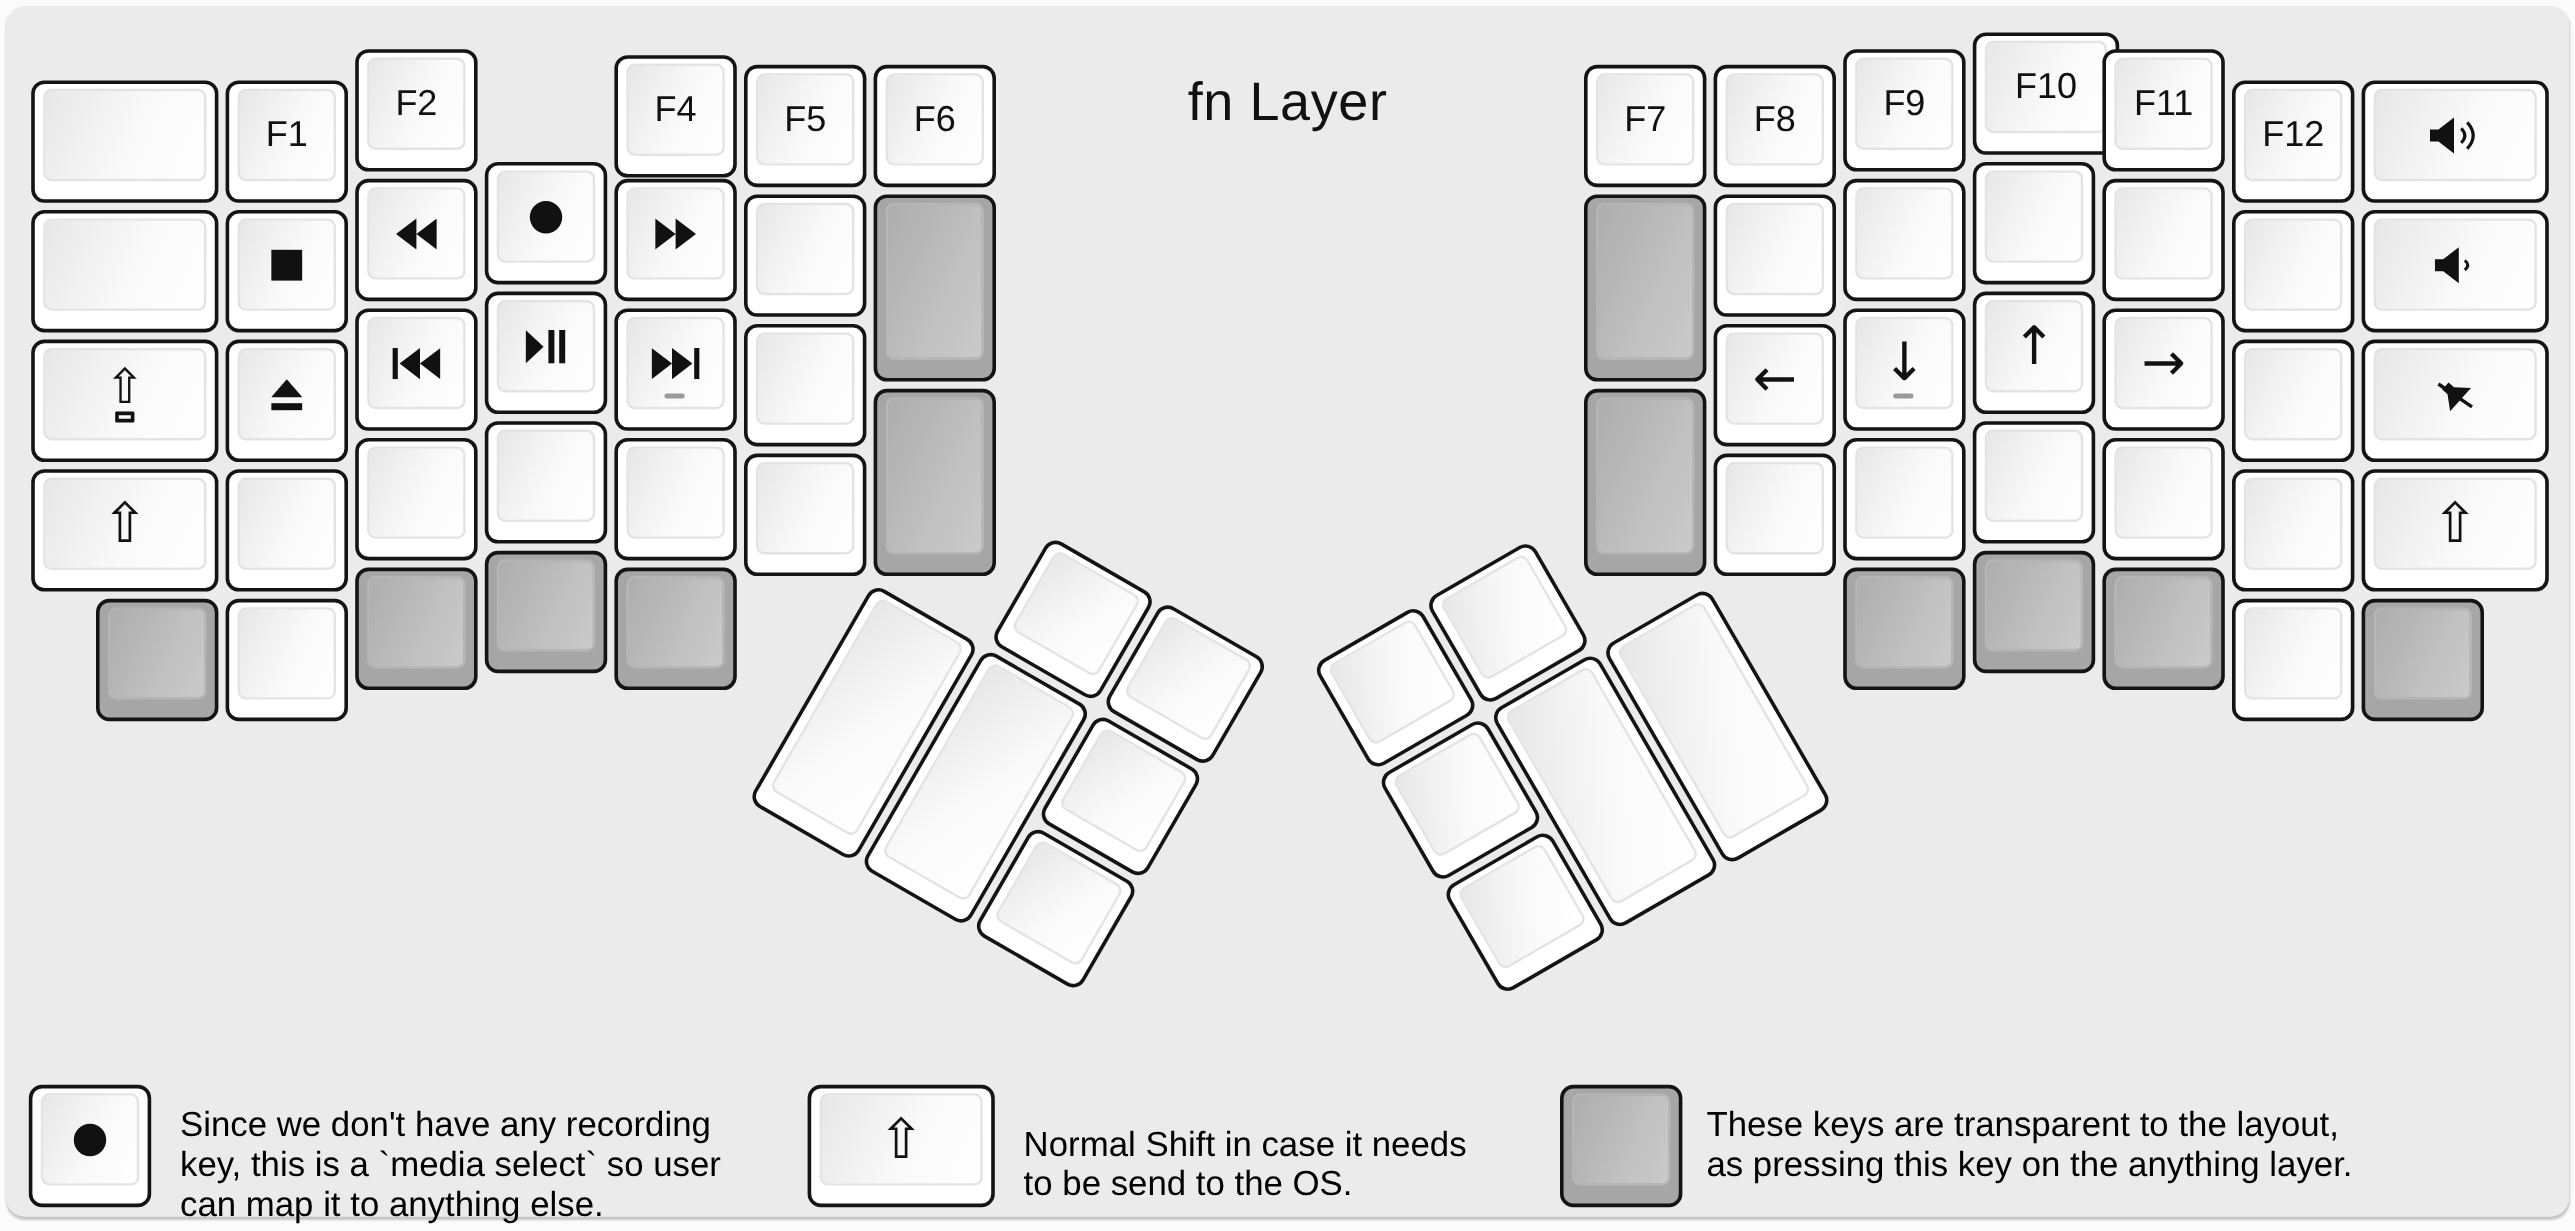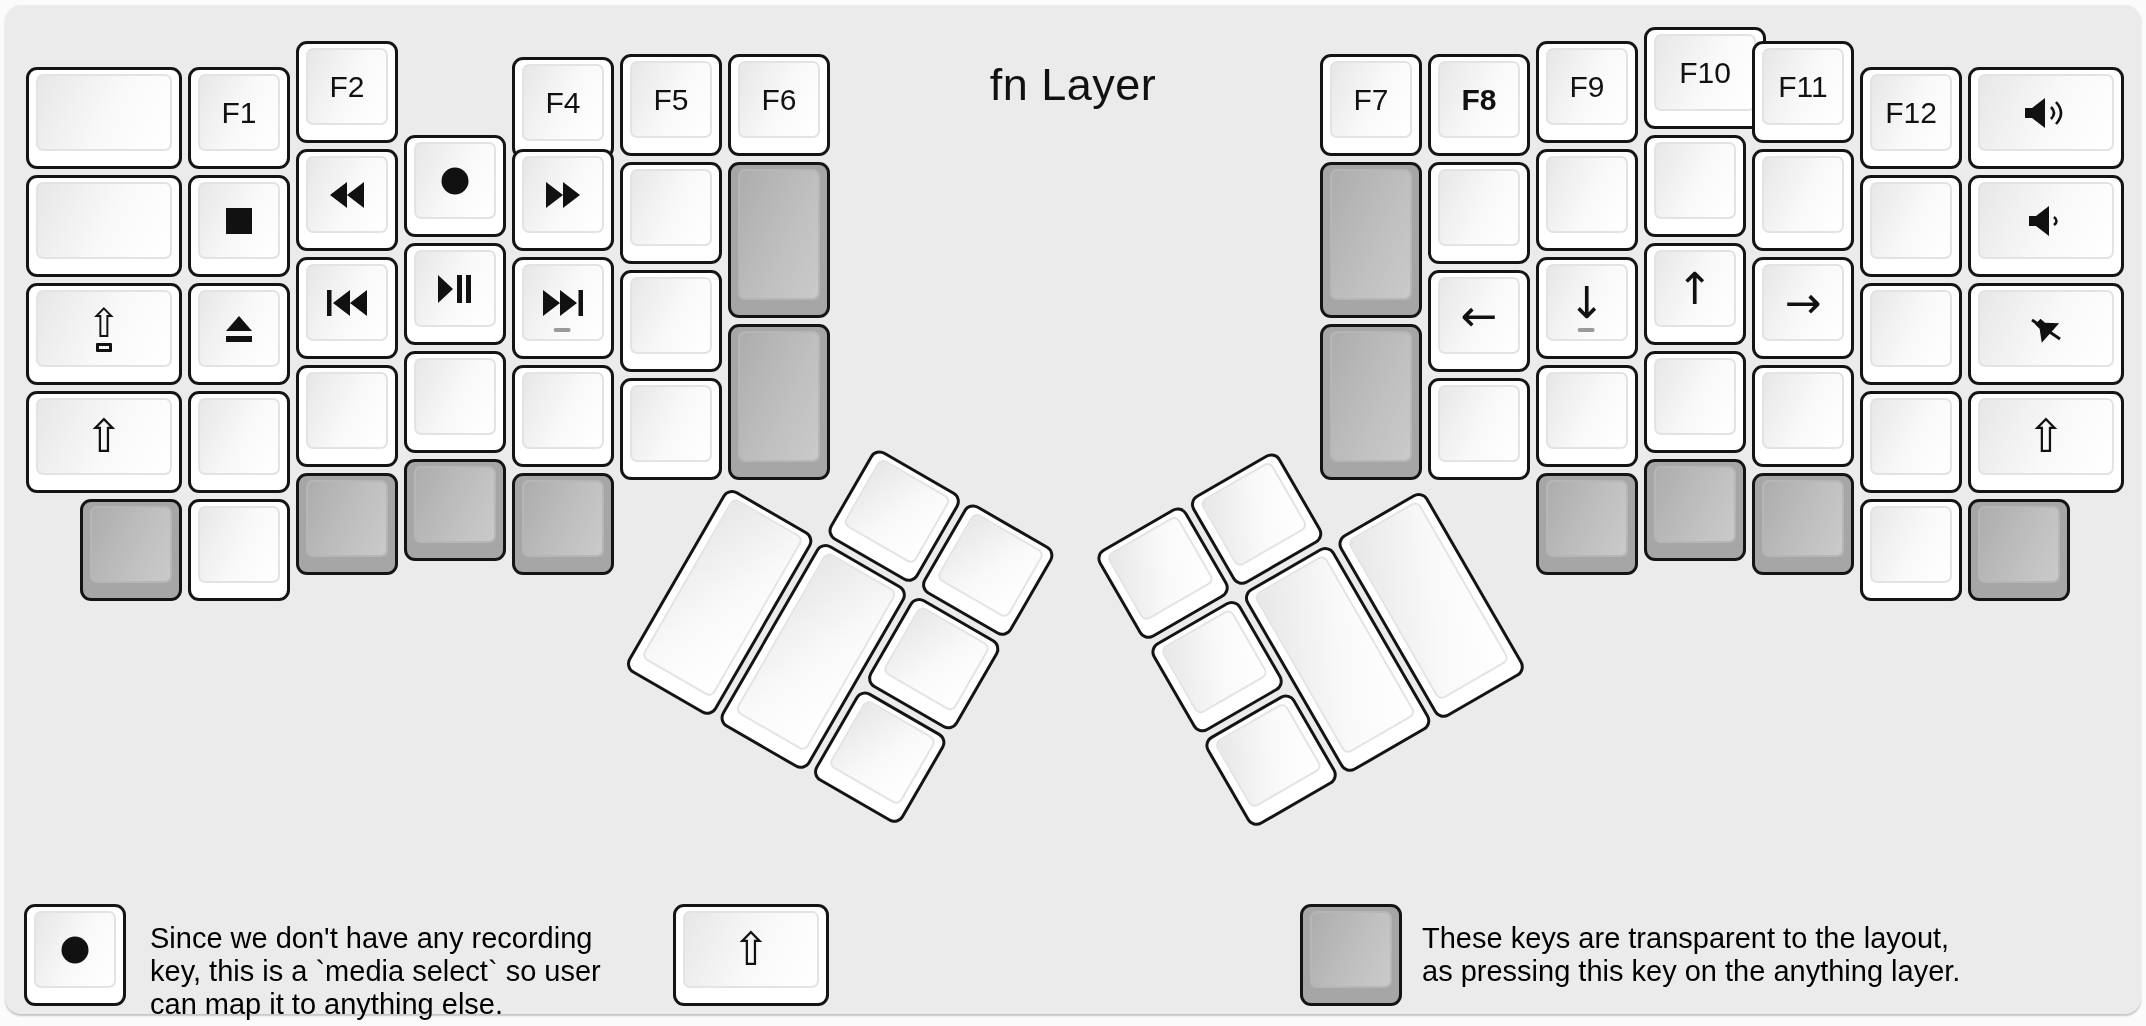--- a/index.html
+++ b/index.html
@@ -74,20 +74,24 @@
         <div class="key white" style="left: -324px; top: 108px; width: 102px; height: 102px;">
           <div class="cap"></div>
         </div>
       </div>
 
     <div class="legend-text" style="left:145px;top:901px">
       <div>Since we don't have any recording</div>
       <div>key, this is a `media select` so user</div>
       <div>can map it to anything else.</div>
     </div>
+    <div class="legend-text" style="left:848px;top:917px">
+      <div>Normal Shift in case it needs</div>
+      <div>to be send to the OS.</div>
+    </div>
     <div class="legend-text" style="left:1417px;top:901px">
       <div>These keys are transparent to the layout,</div>
       <div>as pressing this key on the anything layer.</div>
     </div>
   <div class="key white" style="left: 21px; top: 62px; width: 156px; height: 102px;">
         <div class="cap"></div>
       </div>
       <div class="key white" style="left: 21px; top: 170px; width: 156px; height: 102px;">
         <div class="cap"></div>
       </div>
@@ -176,21 +180,21 @@
               <path fill="#111" d="M0 0l15 14L0 28z"></path>
               <rect x="19" width="5" height="28" fill="#111"></rect>
               <rect x="28" width="5" height="28" fill="#111"></rect>
             </svg>
           </span>
         </div>
       </div>
       <div class="key white" style="left: 399px; top: 346px; width: 102px; height: 102px;">
         <div class="cap"></div>
       </div>
-      <div class="key white" style="left: 507px; top: 52px; width: 102px; height: 102px;">
+      <div class="key white" style="left: 507px; top: 41px; width: 102px; height: 102px;">
         <div class="cap">
           <span class="klabel">F4</span>
         </div>
       </div>
       <div class="key white" style="left: 507px; top: 144px; width: 102px; height: 102px;">
         <div class="cap">
           <span class="icon">
             <svg width="34" height="26" viewBox="0 0 34 26">
               <path fill="#111" d="M0 0l17 13L0 26zM17 0l17 13-17 13z"></path>
             </svg>
@@ -255,21 +259,21 @@
         <div class="cap">
           <span class="klabel">F7</span>
         </div>
       </div>
       <div class="key gray" style="left: 1315px; top: 157px; width: 102px; height: 156px;">
         <div class="cap"></div>
       </div>
       <div class="key gray" style="left: 1315px; top: 319px; width: 102px; height: 156px;">
         <div class="cap"></div>
       </div>
-      <div class="key white" style="left: 1423px; top: 49px; width: 102px; height: 102px; font-weight: bold;">
+      <div class="key white" style="left: 1423px; top: 49px; width: 102px; height: 102px;">
         <div class="cap">
           <span class="klabel">F8</span>
         </div>
       </div>
       <div class="key white" style="left: 1423px; top: 157px; width: 102px; height: 102px;">
         <div class="cap"></div>
       </div>
       <div class="key white" style="left: 1423px; top: 265px; width: 102px; height: 102px;">
         <div class="cap">
           <span class="glyph-arrow">←</span>

